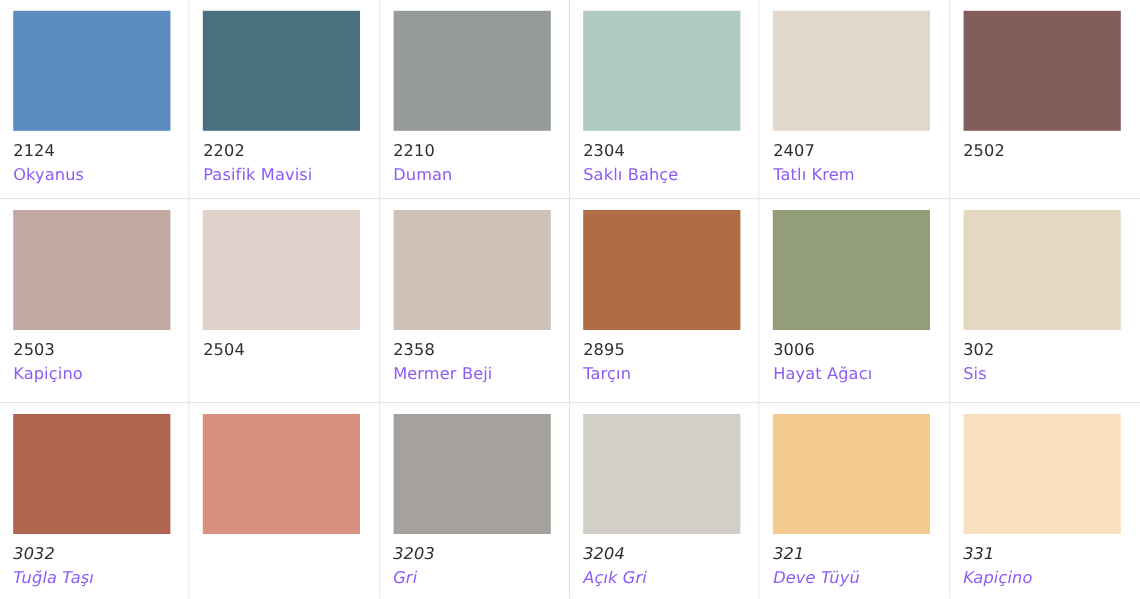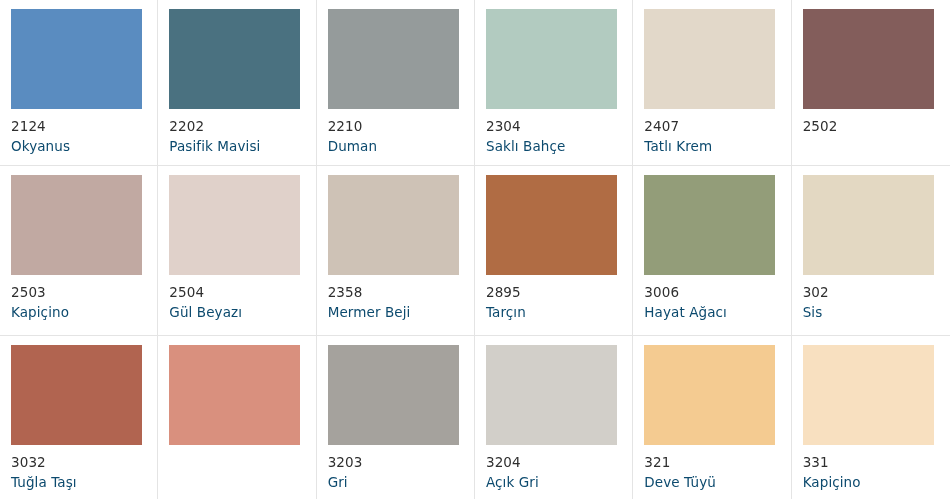--- a/index.html
+++ b/index.html
@@ -34,20 +34,21 @@
     border-right: 1px solid #e4e4e4;
     border-bottom: 1px solid #e4e4e4;
     padding: 9px 0 0 11px;
     overflow: hidden;
   }
   .swatch-card.last-col {
     border-right: none;
   }
   .swatch-card.last-row {
     border-bottom: none;
+    font-style: italic;
   }
 
   .swatch-chip {
     width: 131px;
     height: 100px;
     display: block;
   }
 
   .swatch-meta {
     padding-top: 8px;
@@ -58,21 +59,21 @@
     display: block;
     font-size: 13.5px;
     color: #2e2e2e;
     letter-spacing: 0.1px;
     white-space: nowrap;
   }
 
   .swatch-name {
     display: block;
     font-size: 13.5px;
-    color: #0c4a6e;
+    color: #8b5cf6;
     letter-spacing: 0.1px;
     white-space: nowrap;
     margin-top: 1px;
   }
 </style>
 </head>
 <body>
 
 <div class="palette-grid">
     <div class="swatch-card">
@@ -120,21 +121,20 @@
       <span class="swatch-chip" style="background: rgb(193, 169, 162);"></span>
       <div class="swatch-meta">
         <span class="swatch-code">2503</span>
         <span class="swatch-name">Kapiçino</span>
       </div>
     </div>
     <div class="swatch-card">
       <span class="swatch-chip" style="background: rgb(224, 209, 202);"></span>
       <div class="swatch-meta">
         <span class="swatch-code">2504</span>
-        <span class="swatch-name">Gül Beyazı</span>
       </div>
     </div>
     <div class="swatch-card">
       <span class="swatch-chip" style="background: rgb(206, 194, 182);"></span>
       <div class="swatch-meta">
         <span class="swatch-code">2358</span>
         <span class="swatch-name">Mermer Beji</span>
       </div>
     </div>
     <div class="swatch-card">

